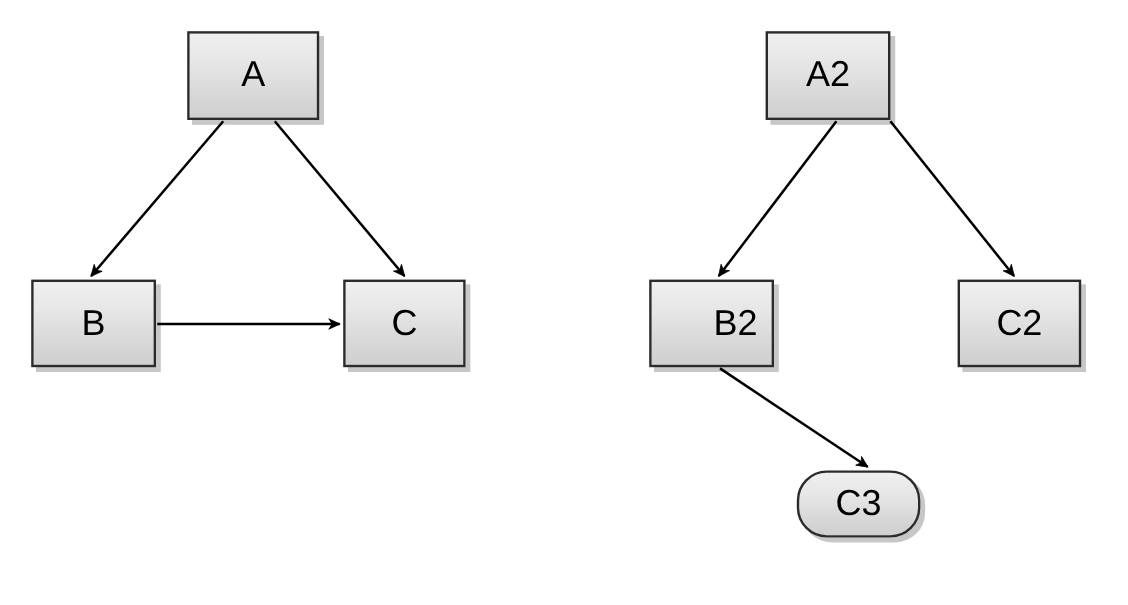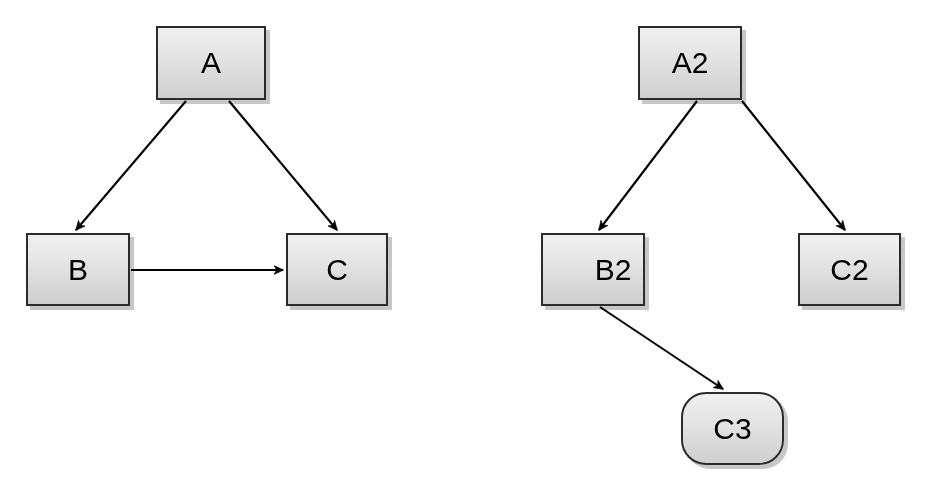--- a/index.html
+++ b/index.html
@@ -85,17 +85,17 @@
   </div>
 
   <div class="node" style="left: 541px; top: 233px; width: 104px; height: 73px; padding-left: 40px;">
     <span class="node-label">B2</span>
   </div>
 
   <div class="node" style="left: 798px; top: 233px; width: 103px; height: 73px;">
     <span class="node-label">C2</span>
   </div>
 
-  <div class="node" style="left: 681px; top: 392px; width: 103px; height: 73px; border-radius: 25px;">
+  <div class="node" style="left: 664px; top: 392px; width: 103px; height: 56px; border-radius: 25px;">
     <span class="node-label">C3</span>
   </div>
 
 </div>
 
 </body></html>

